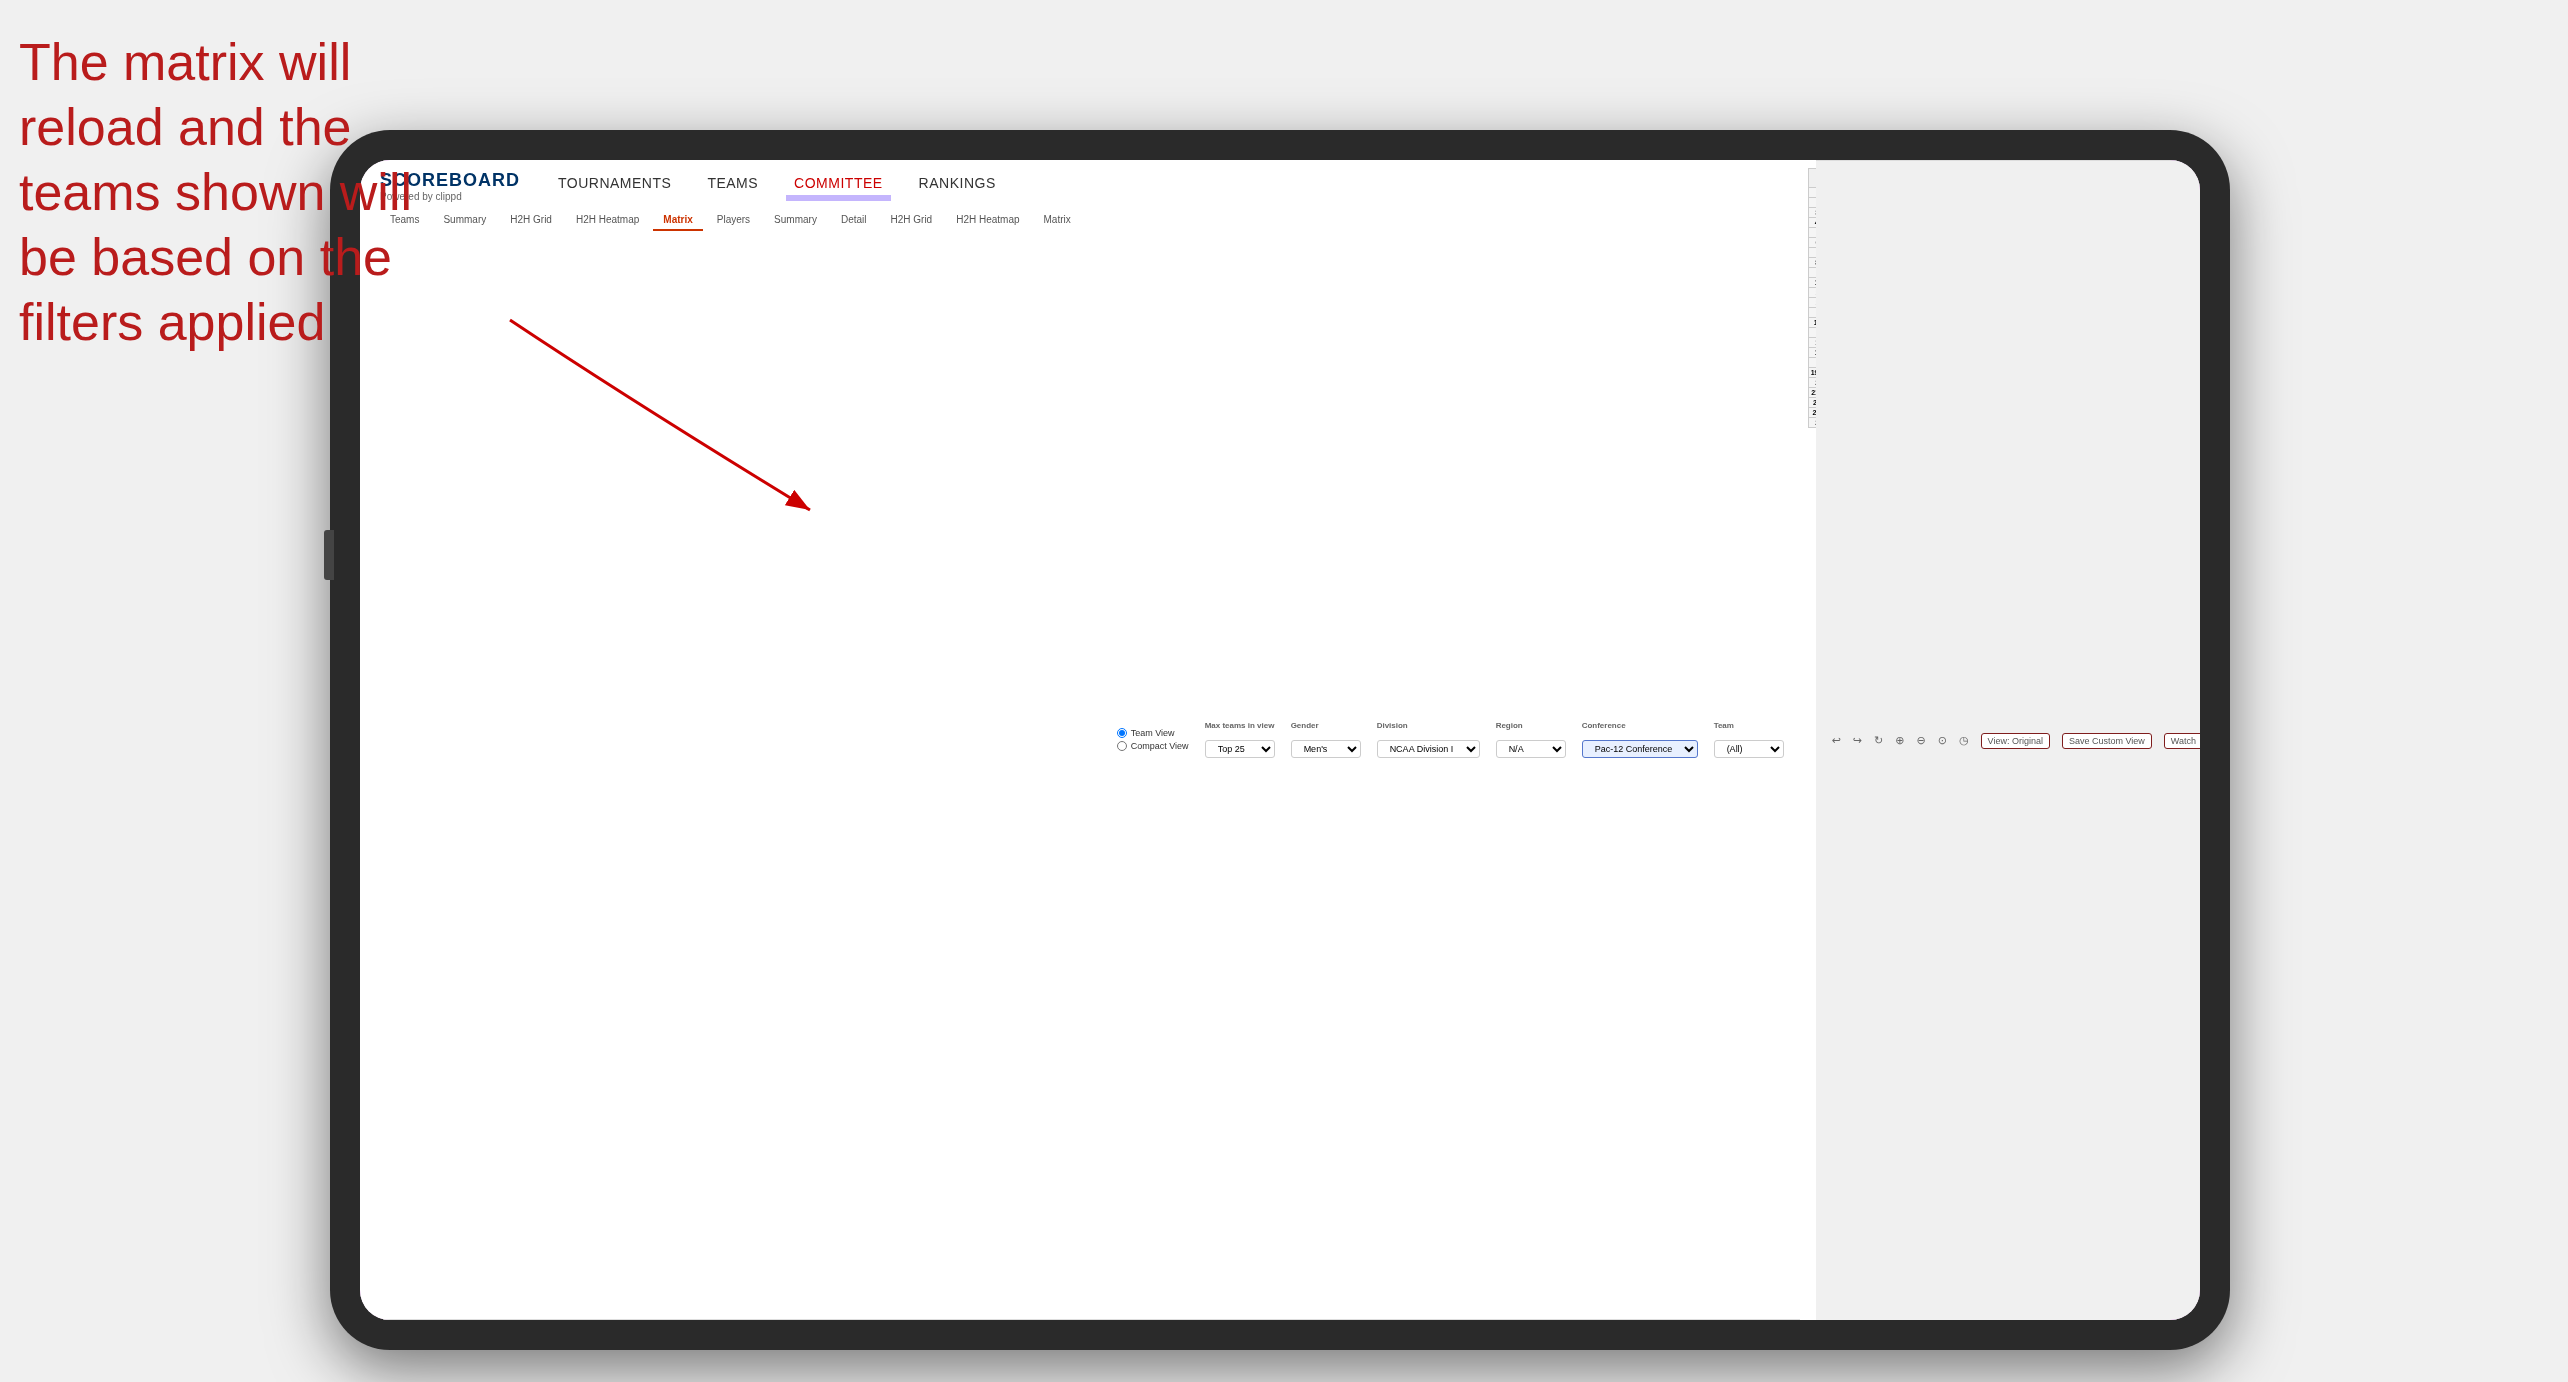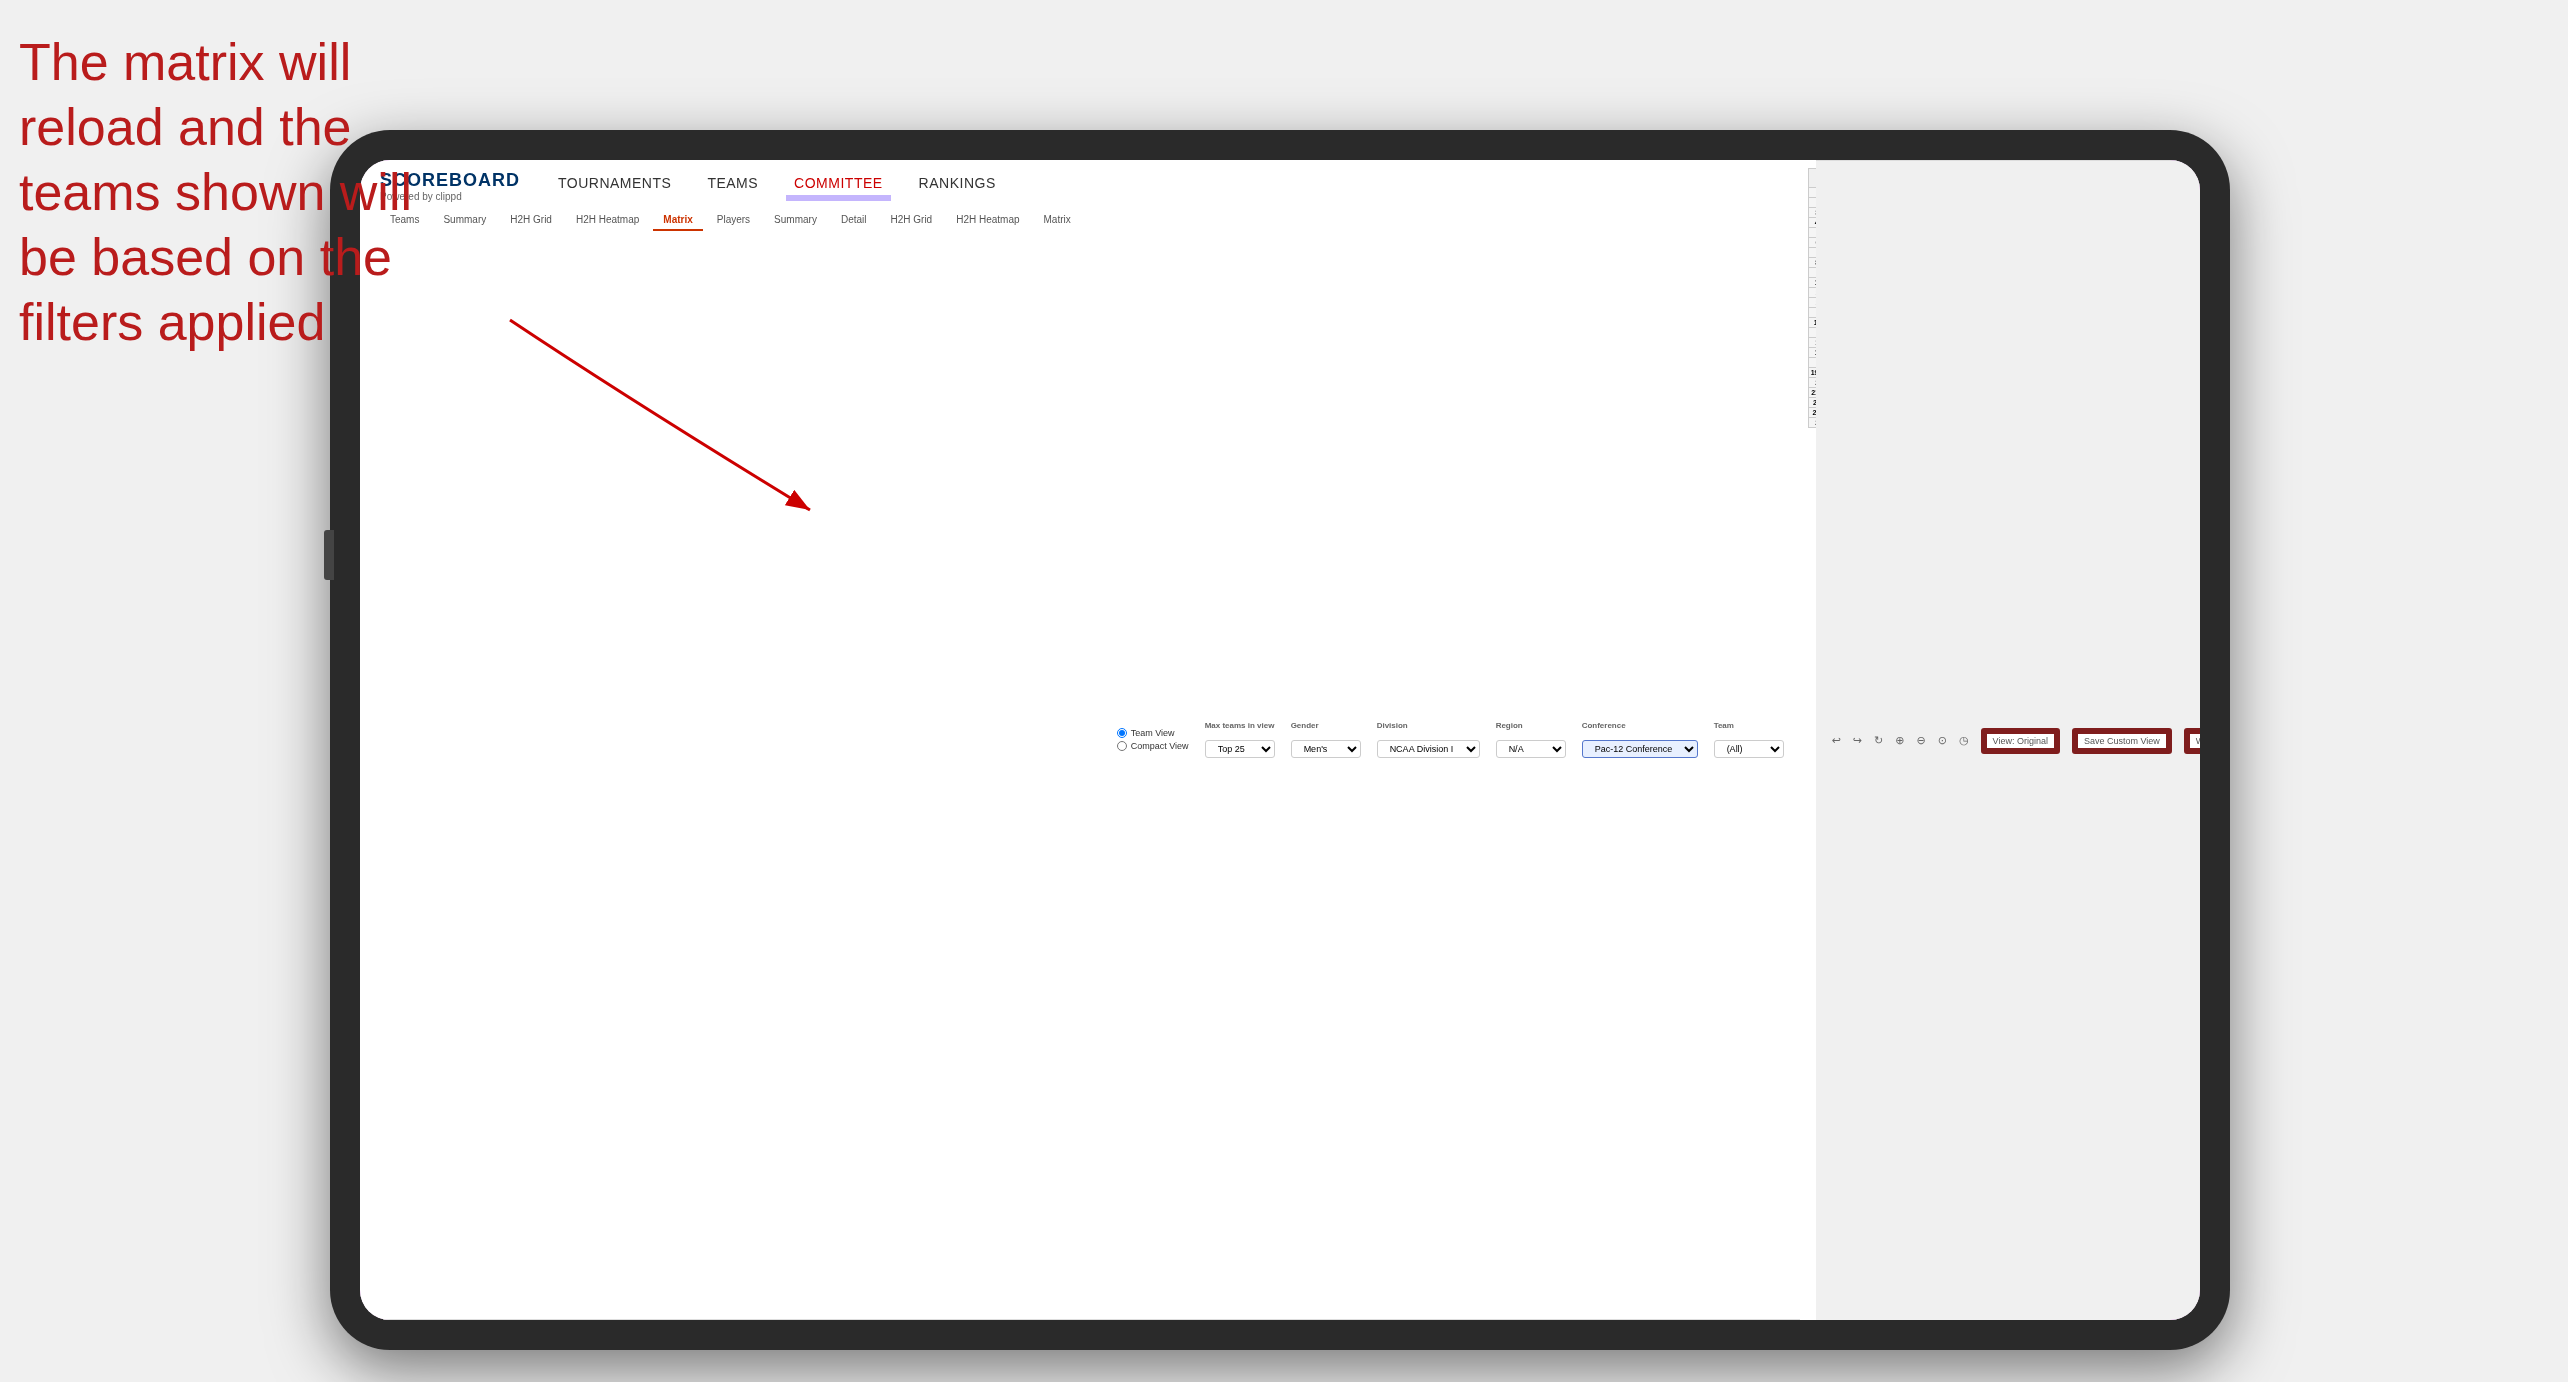--- a/index.html
+++ b/index.html
@@ -246,21 +246,21 @@
       gap: 12px;
       justify-content: center;
       flex-shrink: 0;
     }
 
     .toolbar-btn {
       font-size: 9px;
       color: #555;
       cursor: pointer;
       padding: 2px 6px;
-      border: 6px solid #7f1d1d;
+      border: 1px solid #7f1d1d;
       border-radius: 3px;
       background: white;
     }
 
     .toolbar-icon {
       font-size: 11px;
       color: #666;
       cursor: pointer;
     }
 

